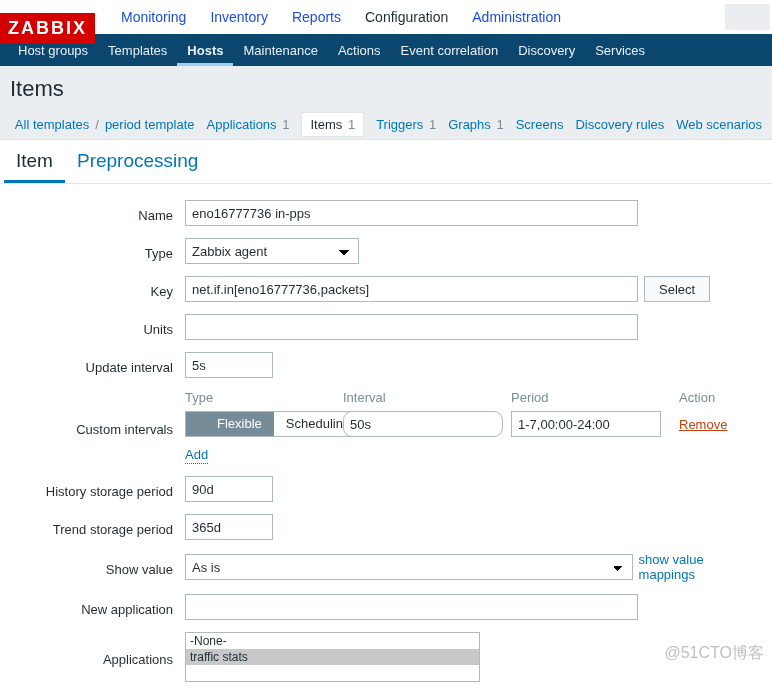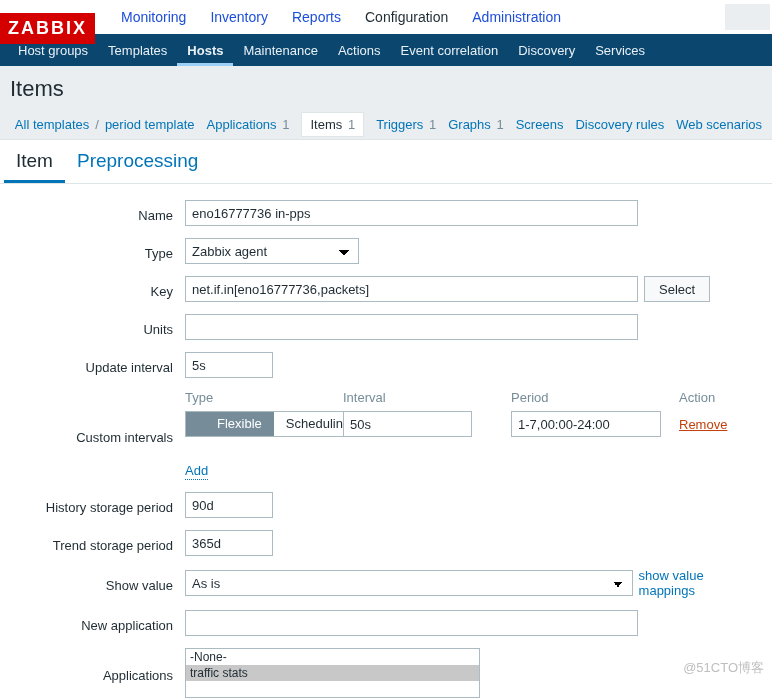--- a/index.html
+++ b/index.html
@@ -179,42 +179,41 @@
     cursor: pointer;
   }
   .seg .on  { background: #768d99; color:#fff;padding-left:31px;}
   .seg .off { background: #fff; color:#1f2c33;}
   .linkish {
     color: #c2410c; text-decoration: underline; cursor: pointer; font-size:13px;
   }
   .add-link {
     color:#0275b8; cursor:pointer; font-size:13px;
     border-bottom:1px dotted #0275b8; padding-bottom:1px;
-    display:inline-block; margin-top:26px;
+    display:inline-block; margin-top:10px;
   }
   .newapp {
     width: 453px; height: 28px;
     border: 3px solid #b9e0b9;
     padding: 2px 4px;
   }
   .appsbox {
     width: 295px; height: 50px;
     border: 1px solid #acbbc2;
     padding: 0;
     overflow: hidden;
     font-size: 12px;
   }
   .appsbox div { padding: 1px 4px;}
   .apps-sel { background: #c8c8c8;}
   .watermark {
     position: absolute;
     right: 8px; top: 643px;
     color: #bfbfbf;
-    font-size: 13px;
-    margin-top: 16px;
+    font-size: 16px;
   }
 </style>
 </head>
 <body>
 
 <div class="topbar">
   <div class="logo">ZABBIX</div>
   <div class="topnav">
     <a>Monitoring</a>
     <a>Inventory</a>
@@ -321,21 +320,21 @@
           <div class="col-act">Action</div>
         </div>
         <div class="ci-row">
           <div class="col-type">
             <div class="seg">
               <div class="on">Flexible</div>
               <div class="off">Scheduling</div>
             </div>
           </div>
           <div class="col-int">
-            <input type="text" style="width: 129px;" value="50s">
+            <input type="text" style="width: 160px; border-radius: 9px;" value="50s">
           </div>
           <div class="col-per">
             <input type="text" style="width: 150px;" value="1-7,00:00-24:00">
           </div>
           <div class="col-act">
             <span class="linkish">Remove</span>
           </div>
         </div>
       </div>
       <span class="add-link">Add</span>

